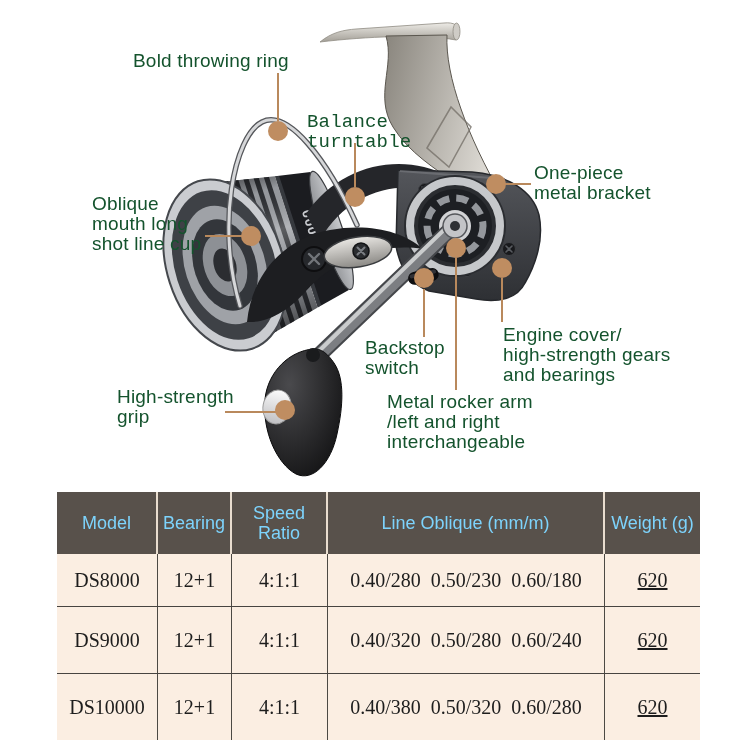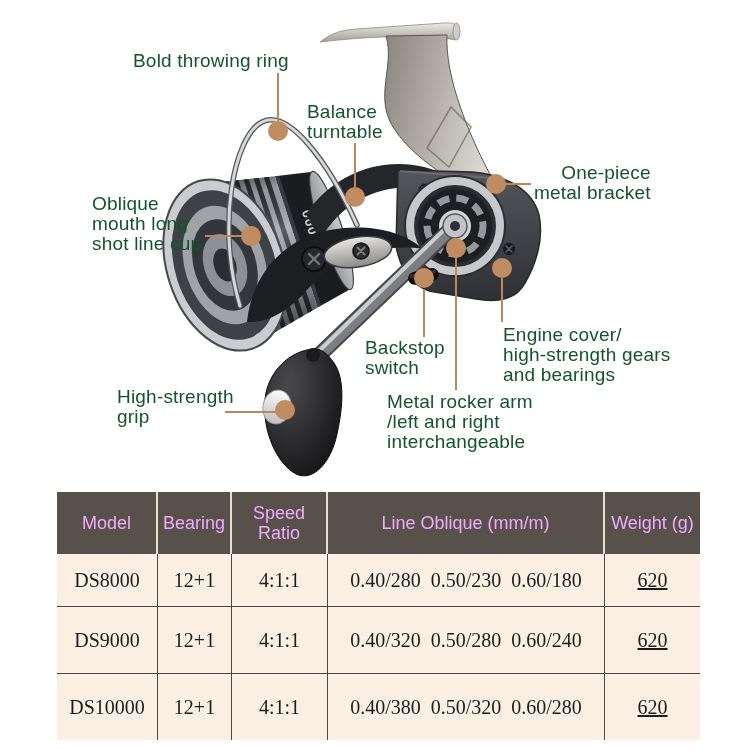--- a/index.html
+++ b/index.html
@@ -11,21 +11,21 @@
   .dot{position:absolute;width:20px;height:20px;border-radius:50%;
        background:#bf8d61;transform:translate(-50%,-50%);}
   .leader{position:absolute;background:#b9895c;}
   .leader.v{width:2px;}
   .leader.h{height:2px;}
   
   .spec{position:absolute;left:57px;top:492px;width:643px;}
   .grid5{display:grid;grid-template-columns:101px 74px 96px 277px 95px;}
   .thead{height:62px;background:#58514b;}
   .th{display:flex;align-items:center;justify-content:center;text-align:center;
-      color:#f0abfc;font-size:18px;line-height:20px;white-space:pre-line;
+      color:#7dd3fc;font-size:18px;line-height:20px;white-space:pre-line;
       border-right:2px solid #e9ddcf;}
   .th:last-child{border-right:none;}
   .trow{background:#fbeee2;}
   .trow.r1{height:52px;}
   .trow.r2,.trow.r3{height:66px;border-top:1px solid #474441;}
   .td{display:flex;align-items:center;justify-content:center;
       font-family:"Liberation Serif",serif;font-size:20px;color:#1d1d1d;
       border-right:1px solid #4c4944;white-space:pre;}
   .td:last-child{border-right:none;text-decoration:underline;}
   svg text{font-family:"Liberation Sans",sans-serif;}
@@ -195,23 +195,23 @@
   <div class="leader v" style="left:501px;top:278px;height:44px;"></div>
   <div class="dot" style="left:502px;top:268px;"></div>
 
   <div class="leader v" style="left:455px;top:258px;height:132px;"></div>
   <div class="dot" style="left:456px;top:248px;"></div>
 
   <div class="leader h" style="left:225px;top:411px;width:52px;"></div>
   <div class="dot" style="left:285px;top:410px;"></div>
 
   <div class="callout" style="left:133px;top:51px;">Bold throwing ring</div>
-  <div class="callout" style="left:307px;top:102px;">Balance
+  <div class="callout" style="left:307px;top:112px;font-family:Liberation Mono, monospace;">Balance
 turntable</div>
-  <div class="callout" style="left:534px;top:163px;text-align:right;">One-piece
+  <div class="callout" style="left:534px;top:163px;">One-piece
 metal bracket</div>
   <div class="callout" style="left:92px;top:194px;">Oblique
 mouth long
 shot line cup</div>
   <div class="callout" style="left:365px;top:338px;">Backstop
 switch</div>
   <div class="callout" style="left:503px;top:325px;">Engine cover/
 high-strength gears
 and bearings</div>
   <div class="callout" style="left:387px;top:392px;">Metal rocker arm

